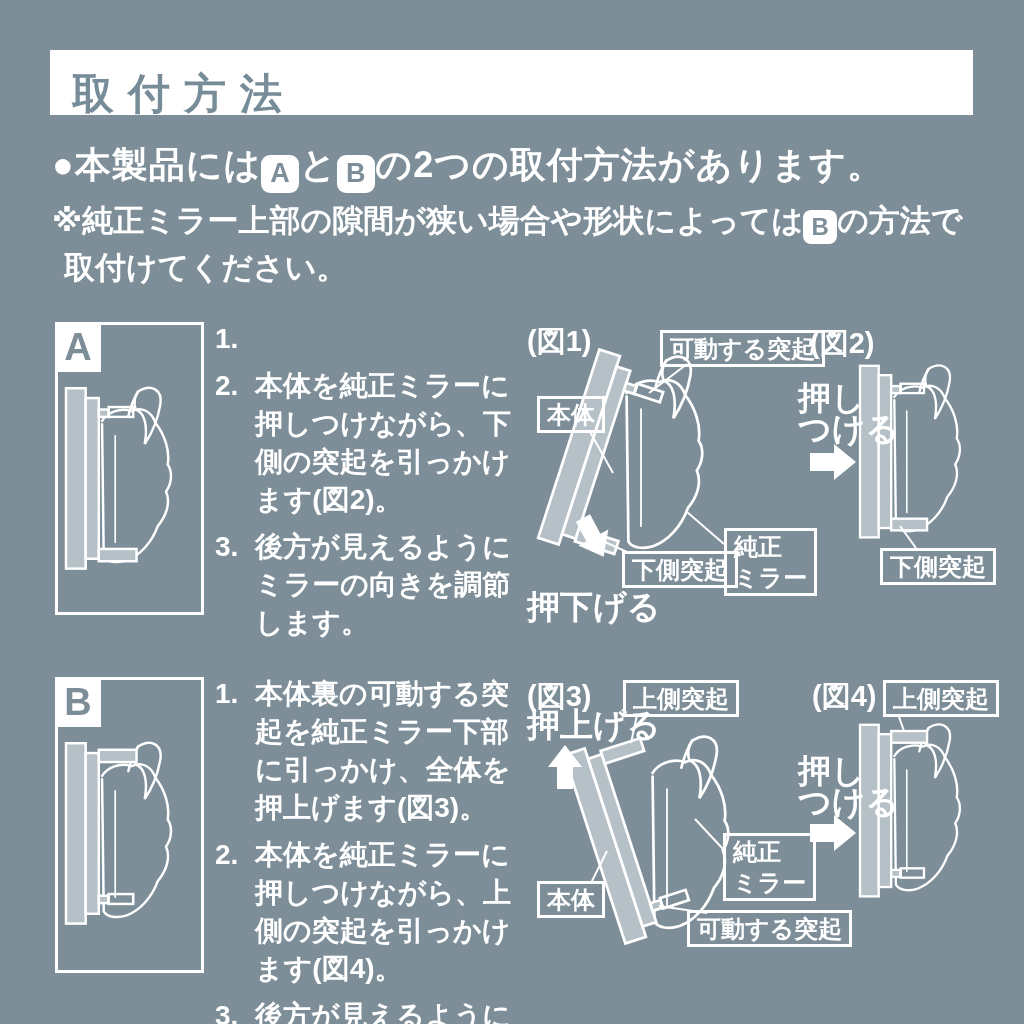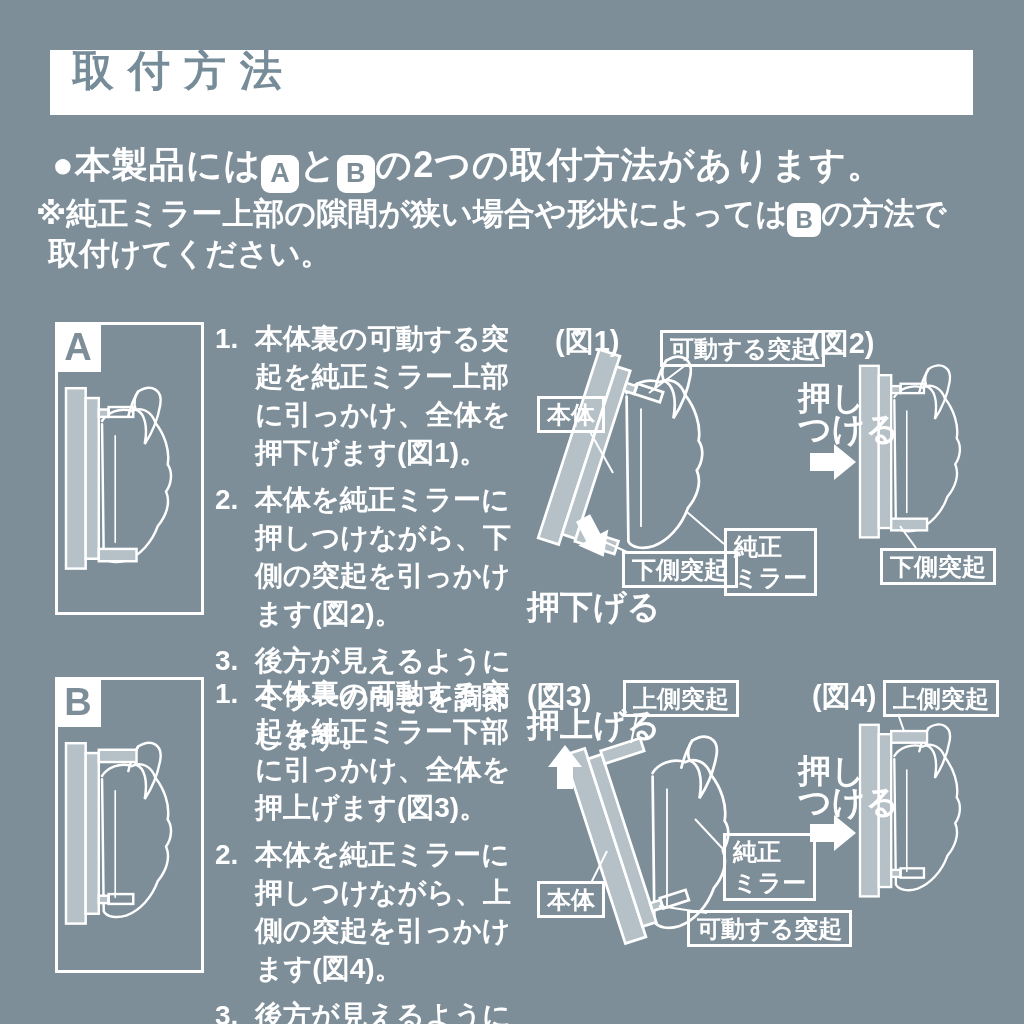--- a/index.html
+++ b/index.html
@@ -2,27 +2,27 @@
 <html><head>
 <meta charset="utf-8">
 <style>
   html,body{margin:0;padding:0;}
   .page{
     position:relative;width:1024px;height:1024px;overflow:hidden;
     background:#7D8E99;color:#fff;font-weight:bold;
     font-family:"Liberation Sans","DejaVu Sans",sans-serif;
   }
   
-  .header-bar{position:absolute;left:50px;top:50px;width:923px;height:65px;background:#ffffff;display:flex;align-items:flex-start;}
+  .header-bar{position:absolute;left:50px;top:50px;width:923px;height:65px;background:#ffffff;display:flex;align-items:flex-end;}
   .header-title{color:#778C99;font-size:42px;letter-spacing:14px;padding-left:22px;line-height:1;}
   
   .intro{position:absolute;left:52px;top:141px;font-size:36px;white-space:nowrap;letter-spacing:1px;}
   .badge{display:inline-flex;align-items:center;justify-content:center;width:38px;height:38px;background:#fff;color:#7D8E99;border-radius:9px;font-size:27px;vertical-align:-5px;}
   .badge-sm{width:34px;height:34px;font-size:24px;border-radius:8px;vertical-align:-4px;}
-  .note{position:absolute;left:36px;top:197px;font-size:31px;line-height:33px;white-space:nowrap;}
+  .note{position:absolute;left:52px;top:197px;font-size:31px;line-height:47px;white-space:nowrap;}
   .note-line2{margin-left:12px;}
   
   .method-box{position:absolute;left:55px;width:143px;border:3px solid #fff;}
   .method-letter{position:absolute;left:-3px;top:-3px;width:46px;height:50px;background:#fff;color:#7D8E99;font-size:38px;display:flex;align-items:center;justify-content:center;}
   
   .steps{position:absolute;left:215px;width:316px;font-size:28px;line-height:38px;}
   .step{display:flex;margin-bottom:9px;}
   .step .num{width:40px;flex:none;}
   .step .txt{flex:1;}
   
@@ -70,21 +70,20 @@
         <rect class="f" x="40" y="36" width="12" height="9"></rect>
         <rect class="o" x="52" y="33" width="30" height="12"></rect>
         <rect class="f" x="40" y="206" width="46" height="15"></rect>
       </g>
     </svg>
   </div>
 
   <div class="steps" style="top:320px;">
     <div class="step">
         <span class="num">1.</span>
-        <span class="txt">本体裏の可動する突起を純正ミラー上部に引っかけ、全体を押下げます(図1)。</span>
       </div>
     <div class="step">
         <span class="num">2.</span>
         <span class="txt">本体を純正ミラーに押しつけながら、下側の突起を引っかけます(図2)。</span>
       </div>
     <div class="step">
         <span class="num">3.</span>
         <span class="txt">後方が見えるようにミラーの向きを調節します。</span>
       </div>
   </div>
@@ -105,21 +104,21 @@
         <rect class="f" x="40" y="206" width="46" height="15"></rect>
       </g>
       <path class="ld" d="M160,46 L122,75"></path>
       <path class="ld" d="M62,112 L86,155"></path>
       <path class="ld" d="M100,234 L56,214"></path>
       <path class="ld" d="M197,226 L160,194"></path>
       <g transform="translate(56,200) rotate(-28)">
         <polygon class="ar" points="-8,0 8,0 8,22 17,22 0,44 -17,22 -8,22"></polygon>
       </g>
     </svg>
-    <div class="fig-caption" style="left:0;top:4px;margin-left:28px;">(図1)</div>
+    <div class="fig-caption" style="left:0;top:4px;">(図1)</div>
     <div class="lbl" style="left:133px;top:12px;">可動する突起</div>
     <div class="lbl" style="left:10px;top:78px;">本体</div>
     <div class="lbl" style="left:95px;top:233px;">下側突起</div>
     <div class="lbl" style="left:197px;top:210px;">
       <div>純正</div>
       <div>ミラー</div>
     </div>
     <div class="action-text" style="left:0;top:244px;margin-top:29px;">押下げる</div>
   </div>
 

